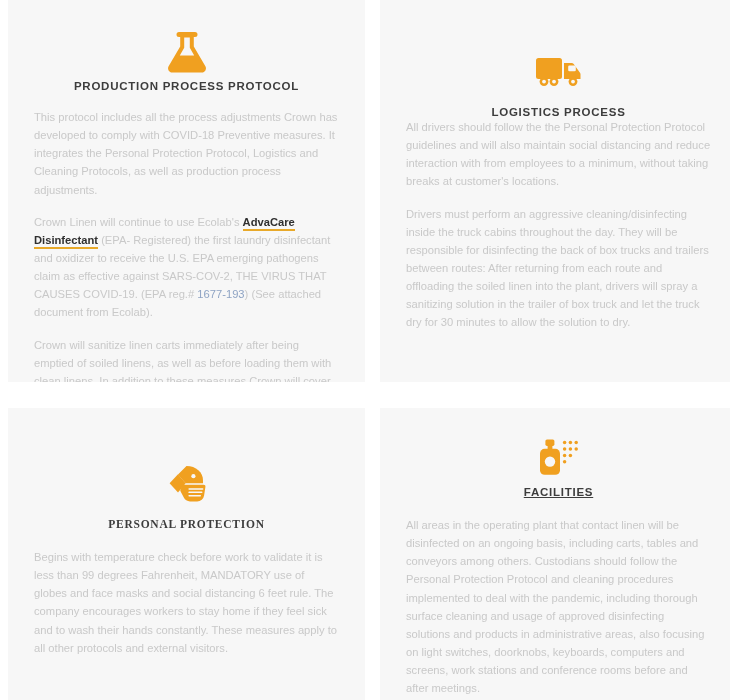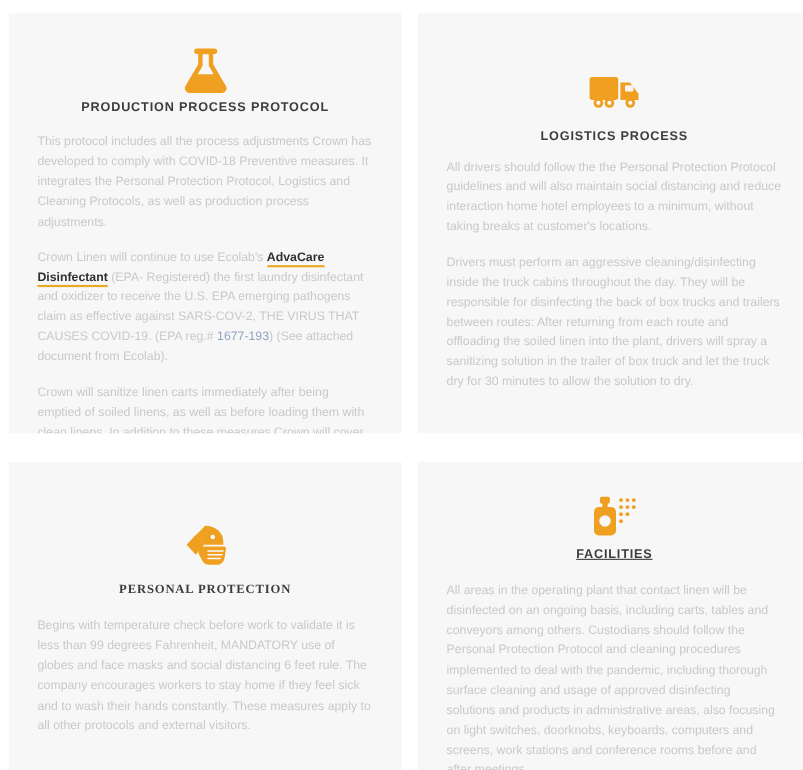--- a/index.html
+++ b/index.html
@@ -8,21 +8,21 @@
     width: 730px;
     height: 700px;
     background: #ffffff;
     font-family: "Liberation Sans", sans-serif;
     overflow: hidden;
   }
 
   .grid {
     width: 730px;
     height: 700px;
-    padding: 12px 8px 0 8px;
+    padding: 0 8px 0 8px;
     display: grid;
     grid-template-columns: 357px 357px;
     grid-template-rows: 382px 302px;
     column-gap: 15px;
     row-gap: 26px;
     background: #ffffff;
   }
 
   .card {
     background: #f7f7f7;
@@ -72,21 +72,21 @@
     padding-bottom: 1px;
   }
 
   .lnk {
     color: #8fa4c4;
     text-decoration: none;
   }
 
   
   .card.logistics .card-icon { margin-top: 22px; }
-  .card.logistics .card-title { margin-bottom: 13px; }
+  .card.logistics .card-title { margin-bottom: 0; }
 
   .card.personal .card-icon { margin-top: 26px; }
   .card.personal .card-title { margin-bottom: 18px; font-family: Liberation Serif, serif; }
 
   .card.facilities .card-icon { margin-top: 8px; }
   .card.facilities .card-title { margin-bottom: 18px; text-decoration: underline; }
 </style>
 </head>
 <body>
 
@@ -116,21 +116,21 @@
         <circle cx="9" cy="27.6" r="4.4" fill="#f0a020"></circle>
         <circle cx="9" cy="27.6" r="1.9" fill="#f7f7f7"></circle>
         <circle cx="19" cy="27.6" r="4.4" fill="#f0a020"></circle>
         <circle cx="19" cy="27.6" r="1.9" fill="#f7f7f7"></circle>
         <circle cx="38" cy="27.6" r="4.4" fill="#f0a020"></circle>
         <circle cx="38" cy="27.6" r="1.9" fill="#f7f7f7"></circle>
       </svg>
     </div>
     <div class="card-title">LOGISTICS PROCESS</div>
     <div class="card-body">
-        <p><span>All drivers should follow the the Personal Protection Protocol guidelines and will also maintain social distancing and reduce interaction home hotel employees to a minimum, without taking breaks at customer's locations.</span></p>
+        <p><span>All drivers should follow the the Personal Protection Protocol guidelines and will also maintain social distancing and reduce interaction with from employees to a minimum, without taking breaks at customer's locations.</span></p>
         <p><span>Drivers must perform an aggressive cleaning/disinfecting inside the truck cabins throughout the day. They will be responsible for disinfecting the back of box trucks and trailers between routes: After returning from each route and offloading the soiled linen into the plant, drivers will spray a sanitizing solution in the trailer of box truck and let the truck dry for 30 minutes to allow the solution to dry.</span></p>
       </div>
   </div>
 
   <div class="card personal">
     <div class="card-icon">
       <svg width="42" height="38" viewBox="0 0 42 38" aria-hidden="true">
         <path d="M20.5 1 C30 1 37 7.4 37 15.2 v3 H19.5 L12 9.6 z" fill="#f0a020"></path>
         <path d="M12 9.2 L19.6 18.2 L12 27.4 L3.6 18.2 z" fill="#f0a020"></path>
         <path d="M16.8 19.8 H37.4 a2 2 0 0 1 2 2.3 l-1.3 8.4 a7 7 0 0 1 -6.9 5.9 H24 a7 7 0 0 1 -6.2 -3.8 l-3.3 -6.4 a2 2 0 0 1 0.1 -2 z" fill="#f0a020"></path>

